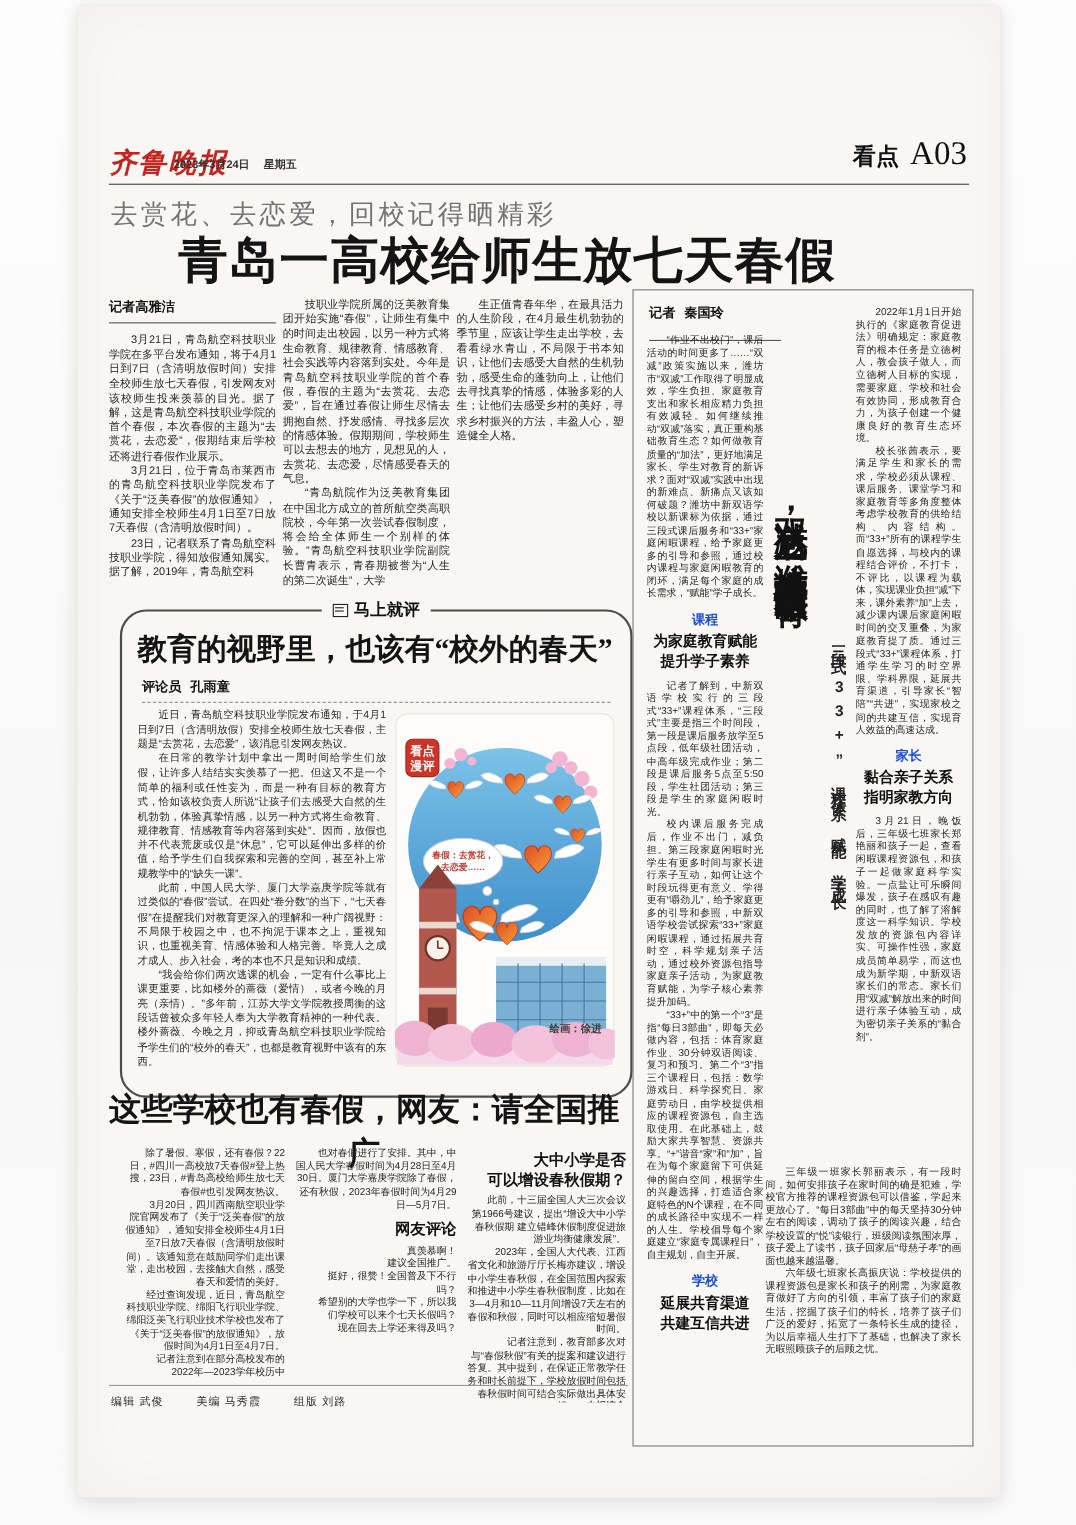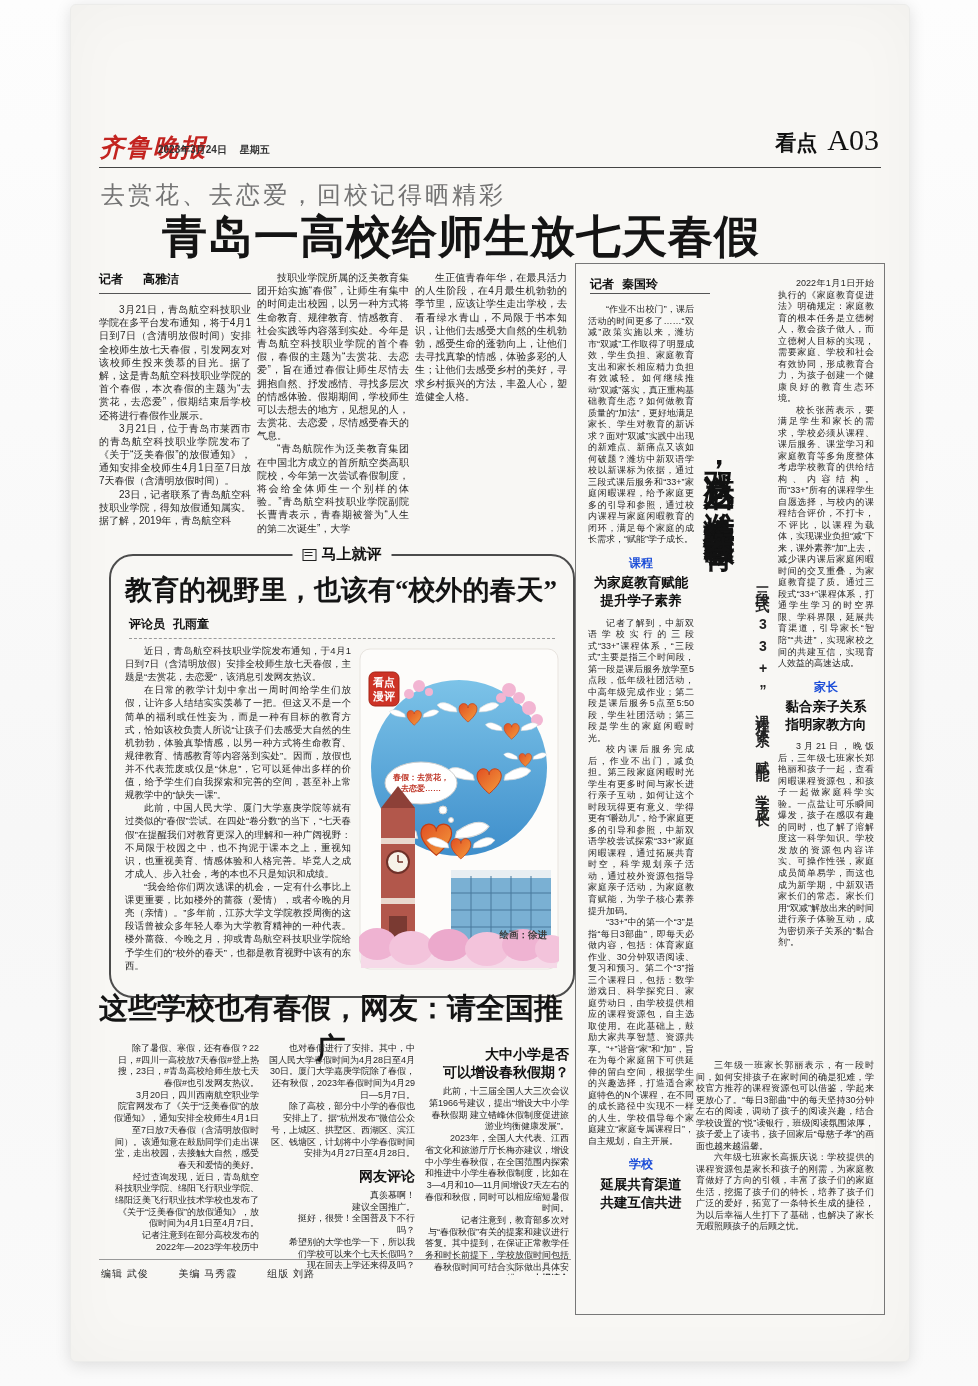--- a/index.html
+++ b/index.html
@@ -29,21 +29,21 @@
   .msection{font-size:21px;font-weight:900;color:#111;}
   .mpage{font-family:"Liberation Serif",serif;font-size:30px;color:#111;}
   .mrule{left:28px;top:162px;width:782px;border-top:1.5px solid #444;}
   
   .kicker{left:30px;top:174px;width:700px;font-size:24px;color:#737373;
           letter-spacing:3px;font-weight:500;}
   .headline{left:10px;top:202px;width:760px;text-align:center;font-size:45px;font-weight:900;
             color:#141414;font-family:"Liberation Serif",serif;letter-spacing:1px;}
   
   .byline{font-weight:bold;font-size:12px;color:#111;border-bottom:1px solid #555;padding-bottom:5px;}
-  .byline span{margin-left:20px;}
+  .byline span{margin-left:0;}
   
   .bodycol{font-size:10px;line-height:1.32;text-align:justify;color:#262626;overflow:hidden;}
   .bodycol p{margin:0;text-indent:2em;}
   .col1{left:28px;top:298px;width:152px;height:250px;}
   .col2{left:186px;top:266px;width:152px;height:288px;}
   .col3{left:344px;top:266px;width:152px;height:288px;}
   .mainbyline{left:28px;top:266px;width:152px;}
   
   .combox{left:38px;top:549px;width:462px;height:440px;border:2px solid #4c4c4c;border-radius:24px;}
   .comlabel{position:absolute;top:-11px;left:50%;transform:translateX(-50%);
@@ -67,21 +67,21 @@
   .bcol p{margin:0;text-indent:2em;text-align:right;}
   .bcol1{left:40px;top:1038px;width:148px;height:232px;}
   .bcol2{left:196px;top:1038px;width:148px;height:232px;}
   .bcol3{left:352px;top:1038px;width:146px;height:232px;}
   .subhead{font-weight:900;font-size:14px;text-align:center;text-indent:0!important;
            margin:7px 0 5px!important;color:#111;line-height:1.3;}
   .src{font-weight:900;margin-left:8px;}
   
   .rbox{left:504px;top:258px;width:308px;height:1050px;border:1px solid #777;background:transparent;}
   .rbyline{position:absolute;left:14px;top:12px;width:120px;font-weight:bold;font-size:12px;
-           border-bottom:1px solid #555;padding-bottom:0;color:#111;}
+           border-bottom:1px solid #555;padding-bottom:16px;color:#111;}
   .rbyline span{margin-left:8px;}
   .rcol{position:absolute;font-size:9px;line-height:1.28;text-align:justify;overflow:hidden;}
   .rcol p{margin:0;text-indent:2em;}
   .colA{left:12px;top:40px;width:106px;height:1002px;}
   .colC{left:202px;top:14px;width:96px;height:772px;}
   .wideB{left:120px;top:796px;width:178px;height:244px;}
   .seclabel{color:#1d4ed8;font-weight:bold;font-size:12px;text-align:center;margin:10px 0 3px;}
   .secsub{font-weight:900;font-size:13.5px;text-align:center;line-height:1.35;margin:0 0 7px;color:#0f0f0f;}
   .vhead{left:118px;top:183px;height:600px;writing-mode:vertical-rl;font-size:31px;font-weight:900;
          color:#121212;font-family:"Liberation Serif",serif;letter-spacing:2px;line-height:1.6;}
@@ -235,21 +235,20 @@
 
     <div class="abs bhead">这些学校也有春假，网友：请全国推广</div>
     <div class="abs bcol bcol1">
       <p>除了暑假、寒假，还有春假？22日，#四川一高校放7天春假#登上热搜，23日，#青岛高校给师生放七天春假#也引发网友热议。</p>
       <p>3月20日，四川西南航空职业学院官网发布了《关于“泛美春假”的放假通知》，通知安排全校师生4月1日至7日放7天春假（含清明放假时间）。该通知意在鼓励同学们走出课堂，走出校园，去接触大自然，感受春天和爱情的美好。</p>
       <p>经过查询发现，近日，青岛航空科技职业学院、绵阳飞行职业学院、绵阳泛美飞行职业技术学校也发布了《关于“泛美春假”的放假通知》，放假时间为4月1日至4月7日。</p>
       <p>记者注意到在部分高校发布的2022年—2023学年校历中</p>
     </div>
     <div class="abs bcol bcol2">
       <p>也对春假进行了安排。其中，中国人民大学春假时间为4月28日至4月30日。厦门大学嘉庚学院除了春假，还有秋假，2023年春假时间为4月29日—5月7日。</p>
-      <p>除了高校，部分中小学的春假也安排上了。据“杭州发布”微信公众号，上城区、拱墅区、西湖区、滨江区、钱塘区，计划将中小学春假时间安排为4月27日至4月28日。</p>
       <p class="subhead">网友评论</p>
       <p>真羡慕啊！</p>
       <p>建议全国推广。</p>
       <p>挺好，很赞！全国普及下不行吗？</p>
       <p>希望别的大学也学一下，所以我们学校可以来个七天长假吗？</p>
       <p>现在回去上学还来得及吗？</p>
     </div>
     <div class="abs bcol bcol3">
       <p class="subhead" style="margin-top:2px!important;">
         <span>大中小学是否</span><br>

